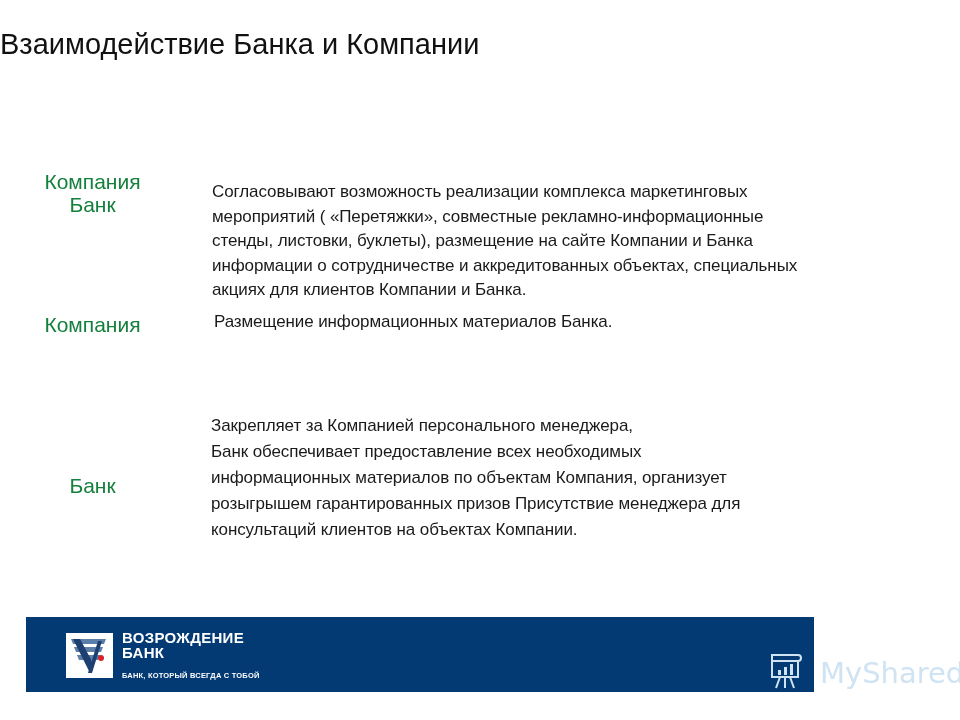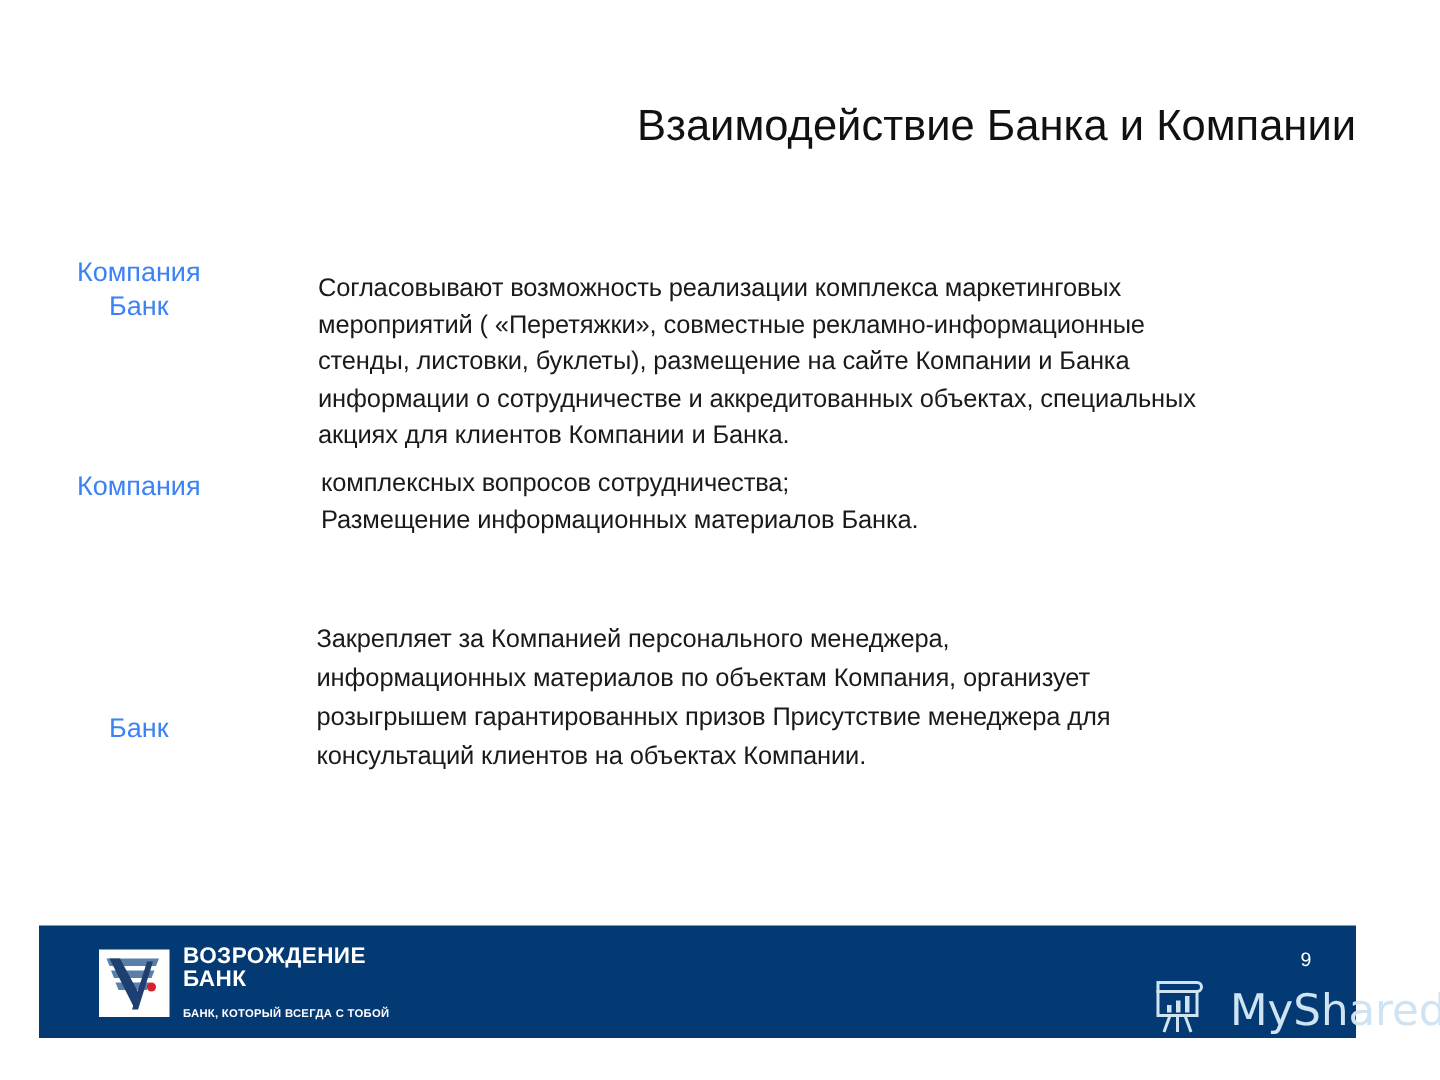--- a/index.html
+++ b/index.html
@@ -1,22 +1,22 @@
 <!DOCTYPE html>
 <html><head>
 <meta charset="utf-8">
 <style>
   html, body { margin:0; padding:0; }
   body { width:960px; height:720px; background:#ffffff; position:relative; overflow:hidden;
          font-family:"Liberation Sans", sans-serif; color:#1a1a1a; }
-  .title { position:absolute; left:0; top:28px; width:904px; text-align:right; font-size:29px; color:#111;margin-top:40px; }
-  .label { position:absolute; font-size:18px; text-align:center; line-height:23px; color:#3b82f6; }
+  .title { position:absolute; left:0; top:28px; width:904px; text-align:left; font-size:29px; color:#111; }
+  .label { position:absolute; font-size:21px; text-align:center; line-height:23px; color:#15803d; }
   .body-text { position:absolute; font-size:17px; line-height:24.5px; color:#1a1a1a; letter-spacing:-0.1px; }
   .body-text div { white-space:nowrap; }
-  .footer { position:absolute; left:26px; top:617px; width:878px; height:75px; background:#043a74; }
+  .footer { position:absolute; left:26px; top:617px; width:788px; height:75px; background:#043a74; }
   .logo-box { position:absolute; left:40px; top:16px; width:47px; height:45px; background:#ffffff; }
   .logo-name { position:absolute; left:96px; top:13px; color:#ffffff; font-size:15px; font-weight:bold; line-height:15px; letter-spacing:0.3px; }
   .logo-slogan { position:absolute; left:96px; top:54px; color:#ffffff; font-size:7.5px; font-weight:bold; letter-spacing:0.2px; }
   .page-num { position:absolute; left:841px; top:15px; color:#ffffff; font-size:13px; }
   .watermark { position:absolute; left:768px; top:654px; height:38px; display:flex; align-items:center; gap:16px; }
   .watermark-text { color:#cfe3f3; font-size:29px; font-family:"DejaVu Sans", sans-serif; }
 </style>
 </head>
 <body>
 
@@ -31,29 +31,29 @@
   <div>мероприятий  ( «Перетяжки», совместные рекламно-информационные</div>
   <div>стенды, листовки, буклеты), размещение на сайте Компании и Банка</div>
   <div>информации о сотрудничестве и аккредитованных объектах, специальных</div>
   <div>акциях для клиентов Компании и Банка.</div>
 </div>
 
 <div class="label" style="left:40px; top:313px; width:105px;">
   <div>Компания</div>
 </div>
 <div class="body-text" style="left:214px; top:310px;">
-  <div>комплексных вопросов сотрудничества;</div>
   <div>Размещение информационных материалов Банка.</div>
 </div>
 
 <div class="label" style="left:40px; top:474px; width:105px;">
   <div>Банк</div>
 </div>
 <div class="body-text" style="left:211px; top:413px; line-height:26px;">
   <div>Закрепляет за Компанией персонального менеджера,</div>
+  <div>Банк обеспечивает предоставление всех необходимых</div>
   <div>информационных материалов по объектам Компания, организует</div>
   <div>розыгрышем гарантированных призов Присутствие менеджера для</div>
   <div>консультаций клиентов на объектах Компании.</div>
 </div>
 
 <div class="footer">
   <div class="logo-box">
     <svg width="47" height="45" viewBox="0 0 47 45">
       <polygon points="5,6 40,6 38,11 7,11" fill="#5b7fa8"></polygon>
       <polygon points="8,14 37,14 35,19 10,19" fill="#5b7fa8"></polygon>

